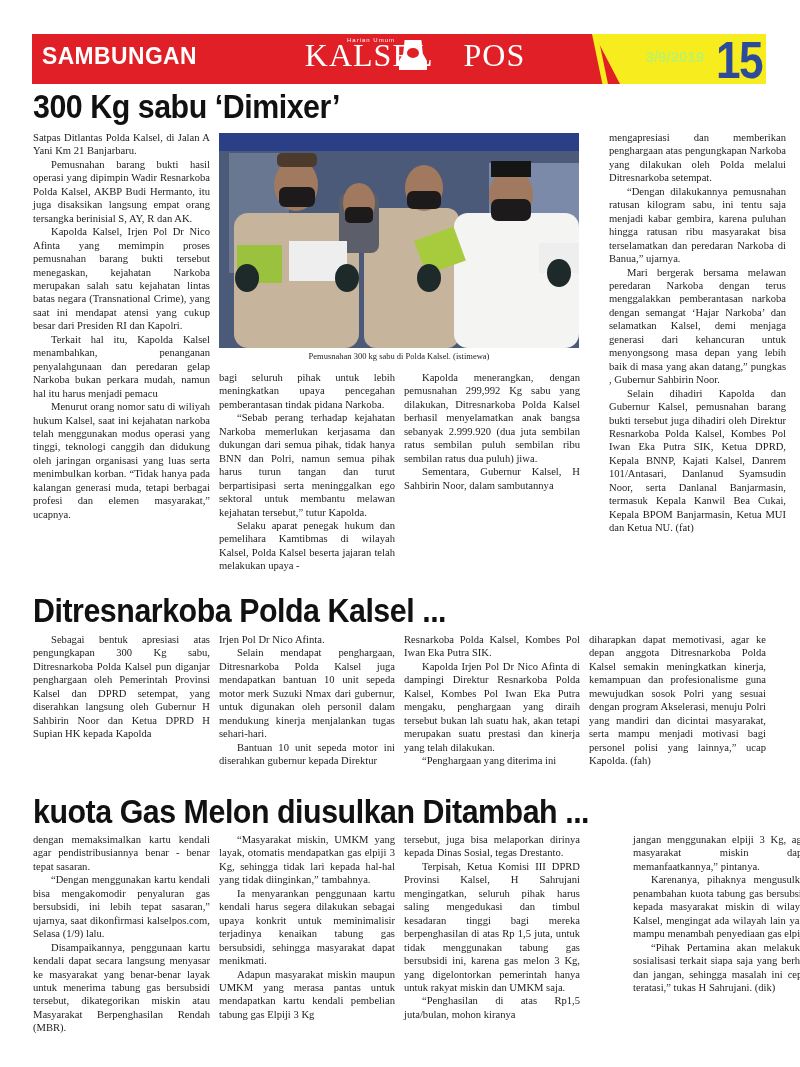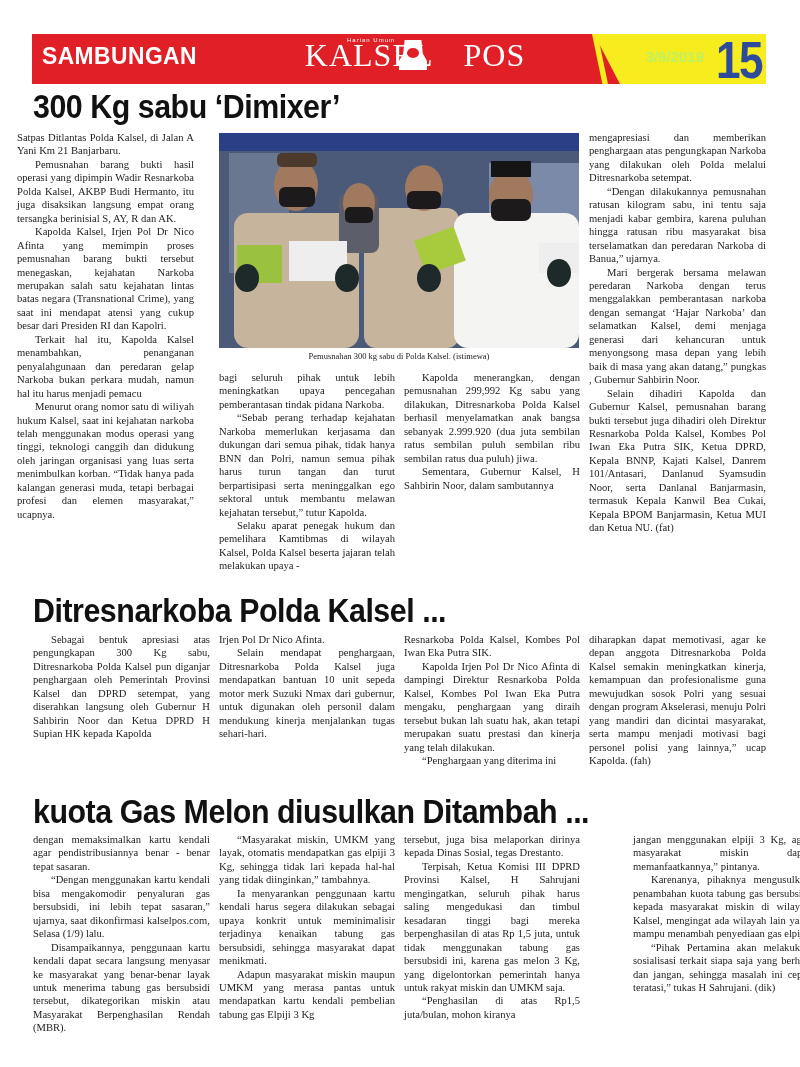--- a/index.html
+++ b/index.html
@@ -37,21 +37,21 @@
     <div class="name"><span>KALSEL</span><span class="sp"></span><span>POS</span></div>
     <div class="emblem"></div>
     <div class="tag">Referensi Berita Banua</div>
   </div>
   <div class="date">3/9/2019</div>
   <div class="pagenum">15</div>
 </div>
 
 <h1 class="headline" style="left:33px; top:89px;">300 Kg sabu ‘Dimixer’</h1>
 
-<div class="col" style="left:17px; top:131px; width:177px;">
+<div class="col" style="left:33px; top:131px; width:177px;">
   <p>Satpas Ditlantas Polda Kalsel, di Jalan A Yani Km 21 Banjarbaru.</p>
   <p class="ind">Pemusnahan barang bukti hasil operasi yang dipimpin Wadir Resnarkoba Polda Kalsel, AKBP Budi Hermanto, itu juga disaksikan langsung empat orang tersangka berinisial S, AY, R dan AK.</p>
   <p class="ind">Kapolda Kalsel, Irjen Pol Dr Nico Afinta yang memimpin proses pemusnahan barang bukti tersebut menegaskan, kejahatan Narkoba merupakan salah satu kejahatan lintas batas negara (Transnational Crime), yang saat ini mendapat atensi yang cukup besar dari Presiden RI dan Kapolri.</p>
   <p class="ind">Terkait hal itu, Kapolda Kalsel menambahkan, penanganan penyalahgunaan dan peredaran gelap Narkoba bukan perkara mudah, namun hal itu harus menjadi pemacu</p>
   <p class="ind">Menurut orang nomor satu di wiliyah hukum Kalsel, saat ini kejahatan narkoba telah menggunakan modus operasi yang tinggi, teknologi canggih dan didukung oleh jaringan organisasi yang luas serta menimbulkan korban. “Tidak hanya pada kalangan generasi muda, tetapi berbagai profesi dan elemen masyarakat,” ucapnya.</p>
 </div>
 
 <div class="photo">
   <svg width="360" height="215" viewBox="0 0 360 215">
     <rect x="0" y="0" width="360" height="215" fill="#4b5a78"></rect>
@@ -97,35 +97,36 @@
   <p>bagi seluruh pihak untuk lebih meningkatkan upaya pencegahan pemberantasan tindak pidana Narkoba.</p>
   <p class="ind">“Sebab perang terhadap kejahatan Narkoba memerlukan kerjasama dan dukungan dari semua pihak, tidak hanya BNN dan Polri, namun semua pihak harus turun tangan dan turut berpartisipasi serta meninggalkan ego sektoral untuk membantu melawan kejahatan tersebut,” tutur Kapolda.</p>
   <p class="ind">Selaku aparat penegak hukum dan pemelihara Kamtibmas di wilayah Kalsel, Polda Kalsel beserta jajaran telah melakukan upaya -</p>
 </div>
 
 <div class="col" style="left:404px; top:371px; width:176px;">
   <p class="ind">Kapolda menerangkan, dengan pemusnahan 299,992 Kg sabu yang dilakukan, Ditresnarkoba Polda Kalsel berhasil menyelamatkan anak bangsa sebanyak 2.999.920 (dua juta sembilan ratus sembilan puluh sembilan ribu sembilan ratus dua puluh) jiwa.</p>
   <p class="ind">Sementara, Gubernur Kalsel, H Sahbirin Noor, dalam sambutannya</p>
 </div>
 
-<div class="col" style="left:589px; top:131px; width:177px;">
+<div class="col" style="left:609px; top:131px; width:177px;">
   <p>mengapresiasi dan memberikan penghargaan atas pengungkapan Narkoba yang dilakukan oleh Polda melalui Ditresnarkoba setempat.</p>
   <p class="ind">“Dengan dilakukannya pemusnahan ratusan kilogram sabu, ini tentu saja menjadi kabar gembira, karena puluhan hingga ratusan ribu masyarakat bisa terselamatkan dan peredaran Narkoba di Banua,” ujarnya.</p>
   <p class="ind">Mari bergerak bersama melawan peredaran Narkoba dengan terus menggalakkan pemberantasan narkoba dengan semangat ‘Hajar Narkoba’ dan selamatkan Kalsel, demi menjaga generasi dari kehancuran untuk menyongsong masa depan yang lebih baik di masa yang akan datang,” pungkas , Gubernur Sahbirin Noor.</p>
   <p class="ind">Selain dihadiri Kapolda dan Gubernur Kalsel, pemusnahan barang bukti tersebut juga dihadiri oleh Direktur Resnarkoba Polda Kalsel, Kombes Pol Iwan Eka Putra SIK, Ketua DPRD, Kepala BNNP, Kajati Kalsel, Danrem 101/Antasari, Danlanud Syamsudin Noor, serta Danlanal Banjarmasin, termasuk Kepala Kanwil Bea Cukai, Kepala BPOM Banjarmasin, Ketua MUI dan Ketua NU. (fat)</p>
 </div>
 
 <h1 class="headline" style="left:33px; top:593px;">Ditresnarkoba Polda Kalsel ...</h1>
 
 <div class="col" style="left:33px; top:633px; width:177px;">
   <p class="ind">Sebagai bentuk apresiasi atas pengungkapan 300 Kg sabu, Ditresnarkoba Polda Kalsel pun diganjar penghargaan oleh Pemerintah Provinsi Kalsel dan DPRD setempat, yang diserahkan langsung oleh Gubernur H Sahbirin Noor dan Ketua DPRD H Supian HK kepada Kapolda</p>
 </div>
 <div class="col" style="left:219px; top:633px; width:176px;">
   <p>Irjen Pol Dr Nico Afinta.</p>
   <p class="ind">Selain mendapat penghargaan, Ditresnarkoba Polda Kalsel juga mendapatkan bantuan 10 unit sepeda motor merk Suzuki Nmax dari gubernur, untuk digunakan oleh personil dalam mendukung kinerja menjalankan tugas sehari-hari.</p>
+  <p class="ind">Bantuan 10 unit sepeda motor ini diserahkan gubernur kepada Direktur</p>
 </div>
 <div class="col" style="left:404px; top:633px; width:176px;">
   <p>Resnarkoba Polda Kalsel, Kombes Pol Iwan Eka Putra SIK.</p>
   <p class="ind">Kapolda Irjen Pol Dr Nico Afinta di dampingi Direktur Resnarkoba Polda Kalsel, Kombes Pol Iwan Eka Putra mengaku, penghargaan yang diraih tersebut bukan lah suatu hak, akan tetapi merupakan suatu prestasi dan kinerja yang telah dilakukan.</p>
   <p class="ind">“Penghargaan yang diterima ini</p>
 </div>
 <div class="col" style="left:589px; top:633px; width:177px;">
   <p>diharapkan dapat memotivasi, agar ke depan anggota Ditresnarkoba Polda Kalsel semakin meningkatkan kinerja, kemampuan dan profesionalisme guna mewujudkan sosok Polri yang sesuai dengan program Akselerasi, menuju Polri yang mandiri dan dicintai masyarakat, serta mampu menjadi motivasi bagi personel polisi yang lainnya,” ucap Kapolda. (fah)</p>
 </div>
 

